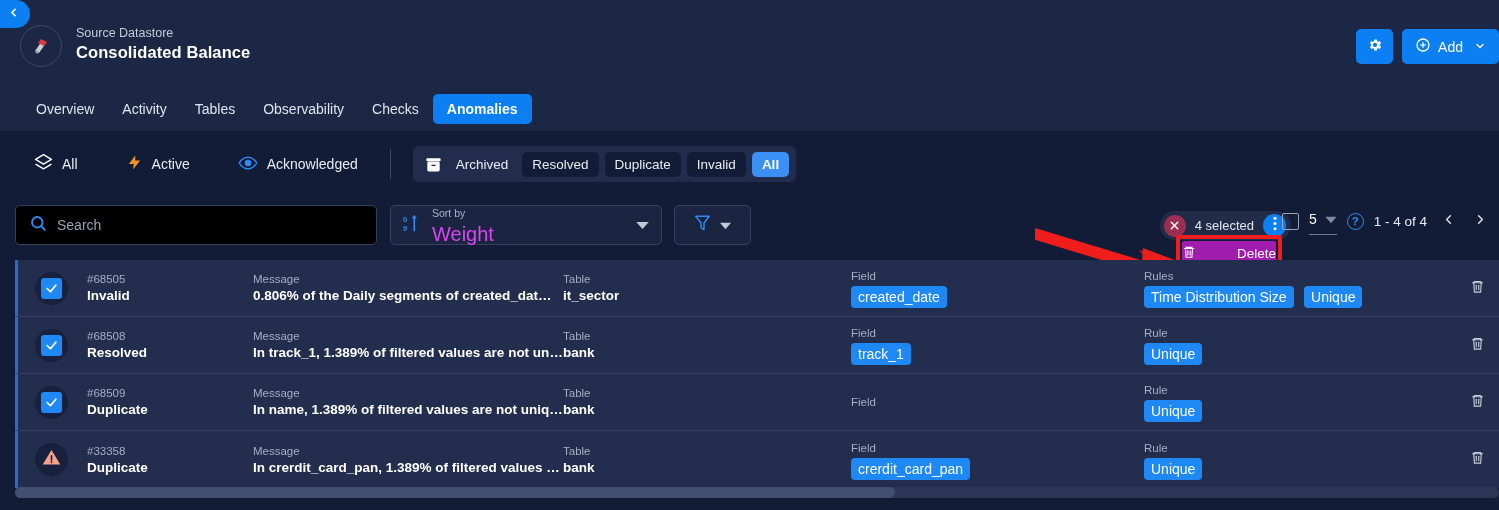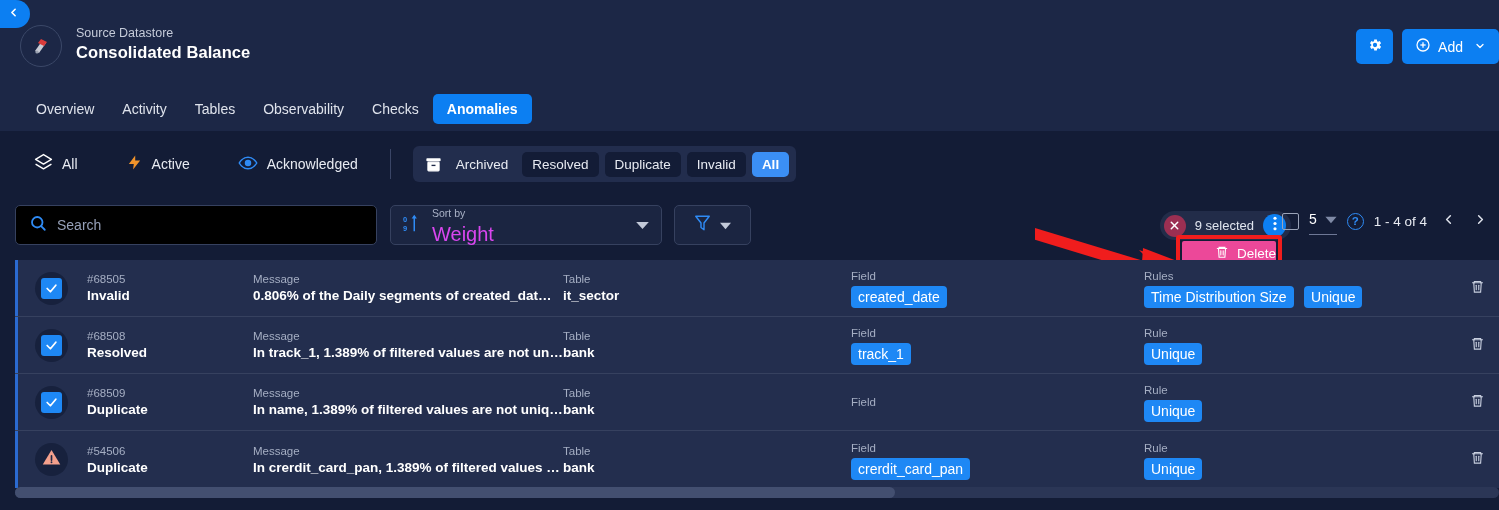--- a/index.html
+++ b/index.html
@@ -123,22 +123,22 @@
     color: #2f8bf5; font-size: 11.5px; display: flex; align-items: center; justify-content: center;
     cursor: pointer; font-weight: bold;
   }
   .range { font-size: 13.5px; color: #e8ebf2; }
   .arrow-btn { width: 22px; height: 22px; display: flex; align-items: center; justify-content: center; cursor: pointer; }
 
   
   .delete-wrap { position: absolute; left: 1182px; top: 241px; }
   .delete-ring { position: absolute; left: -6px; top: -6px; width: 106px; height: 37px; border: 4px solid #f01d1d; border-radius: 3px; }
   .delete-btn {
-    width: 94px; height: 25px; background: #ec4899; border: none; border-radius: 2px;
-    display: flex; align-items: center; gap: 8px; justify-content: flex-end;
+    width: 94px; height: 25px; background: #a21caf; border: none; border-radius: 2px;
+    display: flex; align-items: center; gap: 8px; justify-content: space-between;
     color: #fff; font-size: 13.5px; font-family: inherit; cursor: pointer;
   }
 
   
   .red-arrow { position: absolute; left: 1035px; top: 228px; pointer-events: none; }
 
   
   .table-wrap { position: absolute; left: 15px; top: 260px; width: 1484px; height: 232px; overflow: hidden; }
   .row {
     position: relative; height: 57px; background: #232e4e;
@@ -332,21 +332,21 @@
 
     <div class="sel-pill">
       <div class="x-circle">
         <span>
           <svg width="11" height="11" viewBox="0 0 24 24" stroke="#fff" stroke-width="3.2" stroke-linecap="round">
               <line x1="5" y1="5" x2="19" y2="19"></line>
               <line x1="19" y1="5" x2="5" y2="19"></line>
             </svg>
         </span>
       </div>
-      <span class="cnt">9 selected</span>
+      <span class="cnt">4 selected</span>
       <div class="kebab-circle">
         <span>
           <svg width="4" height="15" viewBox="0 0 4 16">
               <circle cx="2" cy="2.4" r="1.7" fill="#fff"></circle>
               <circle cx="2" cy="8" r="1.7" fill="#fff"></circle>
               <circle cx="2" cy="13.6" r="1.7" fill="#fff"></circle>
             </svg>
         </span>
       </div>
     </div>
@@ -548,21 +548,21 @@
           <span>
             <svg width="21" height="21" viewBox="0 0 24 24">
                 <path d="M12 3.5 L22 20 L2 20 Z" fill="#f4a08c"></path>
                 <line x1="12" y1="10" x2="12" y2="15" stroke="#1d2746" stroke-width="1.9" stroke-linecap="round"></line>
                 <circle cx="12" cy="17.4" r="1.05" fill="#1d2746"></circle>
               </svg>
           </span>
         </div>
       </div>
       <div class="c-id">
-        <div class="cell-label">#54506</div>
+        <div class="cell-label">#33358</div>
         <div class="cell-value">Duplicate</div>
       </div>
       <div class="c-msg">
         <div class="cell-label">Message</div>
         <div class="cell-value">In crerdit_card_pan, 1.389% of filtered values …</div>
       </div>
       <div class="c-tbl">
         <div class="cell-label">Table</div>
         <div class="cell-value">bank</div>
       </div>

